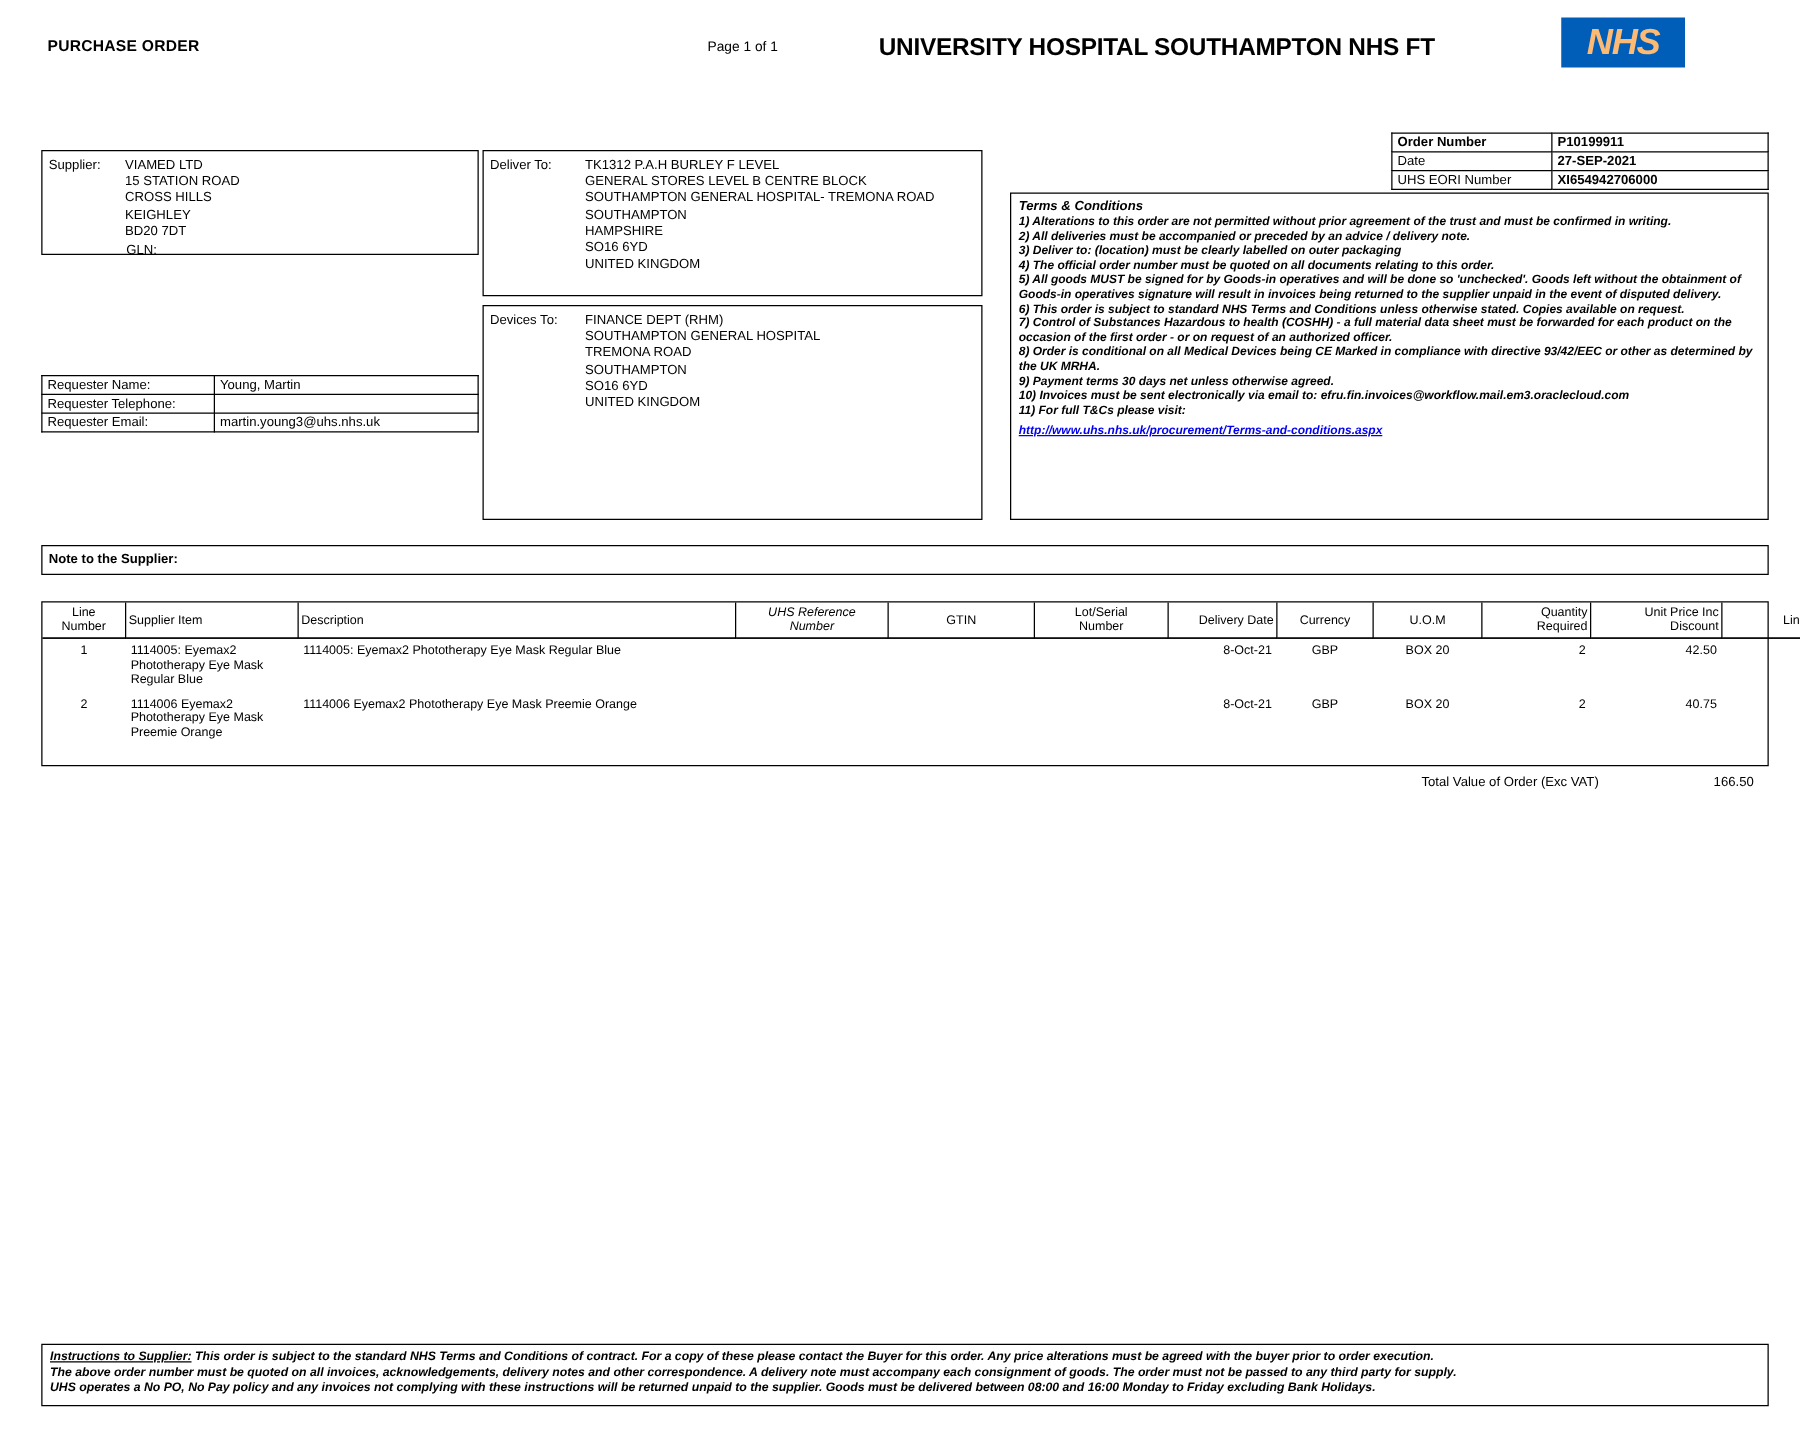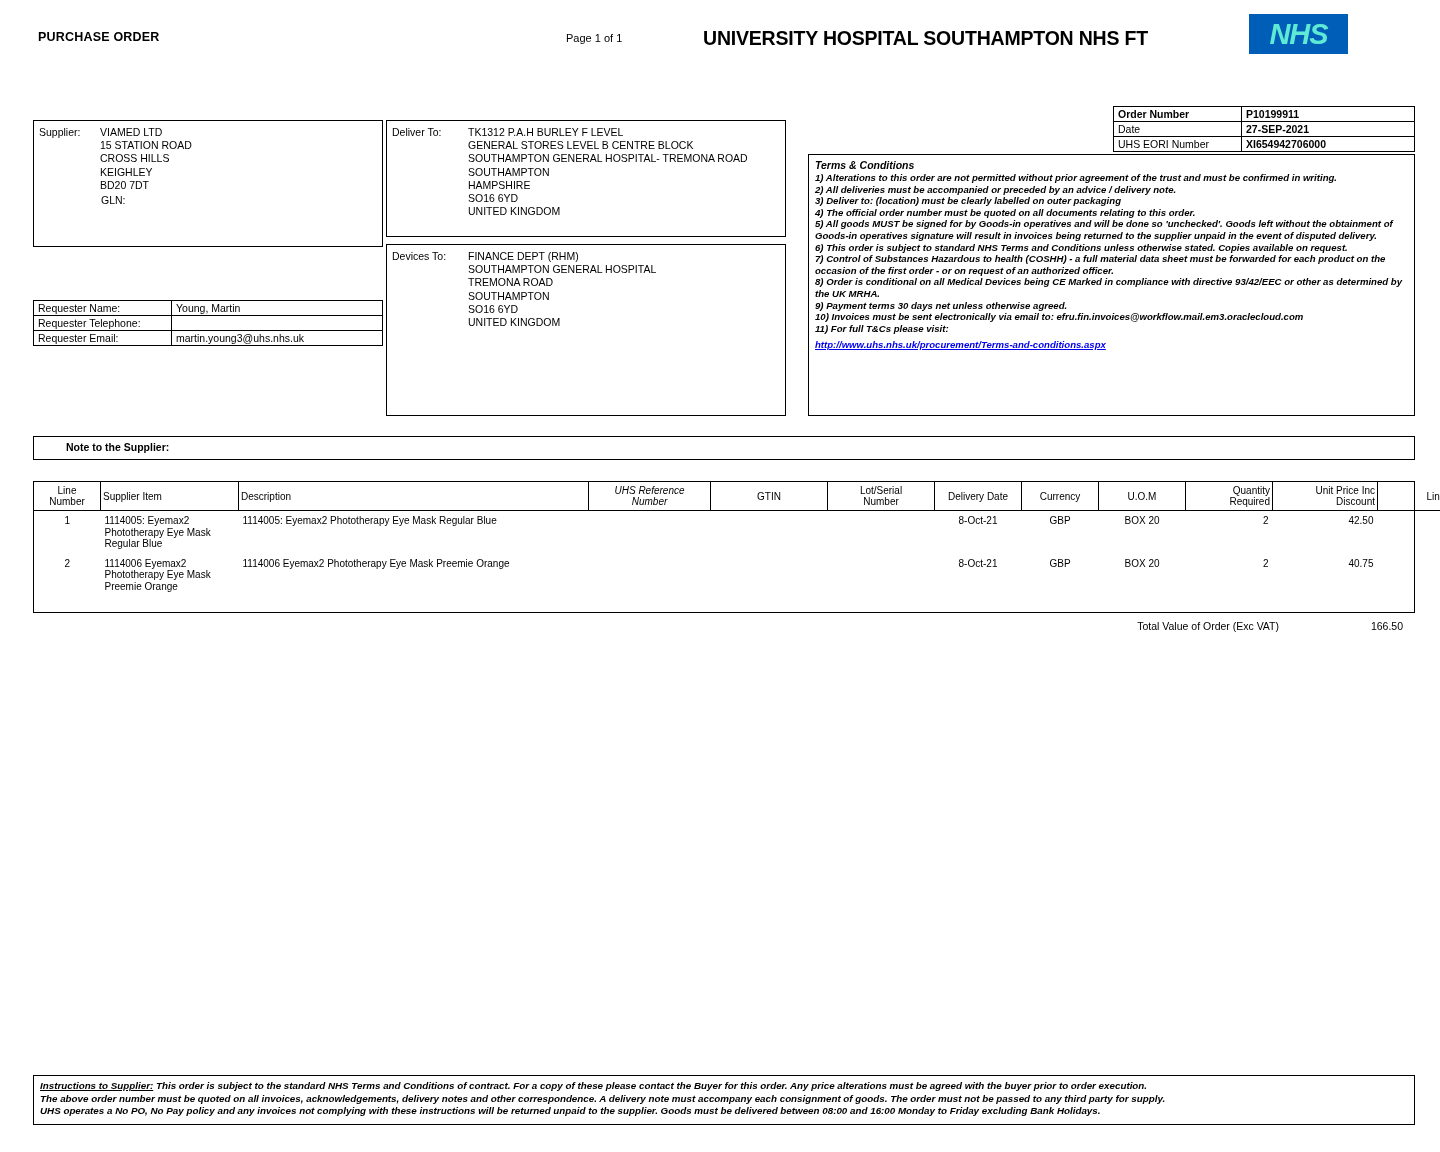--- a/index.html
+++ b/index.html
@@ -44,21 +44,21 @@
     font-weight: bold;
     letter-spacing: -0.2px;
   }
   .nhs-logo {
     position: absolute;
     left: 1249px;
     top: 14px;
     width: 99px;
     height: 40px;
     background: #005EB8;
-    color: #5eead4;
+    color: #fdba74;
     font-weight: bold;
     font-size: 29px;
     font-style: italic;
     letter-spacing: -1px;
     display: flex;
     align-items: center;
     justify-content: center;
     line-height: 1;
   }
 
@@ -71,21 +71,21 @@
   .lbl {
     font-size: 10.5px;
   }
   .addr-line {
     font-size: 10.5px;
     line-height: 13.2px;
     white-space: nowrap;
   }
 
   
-  #supplier-box { left: 33px; top: 120px; width: 350px; height: 127px; }
+  #supplier-box { left: 33px; top: 120px; width: 350px; height: 84px; }
   #supplier-box .k { position: absolute; left: 5px; top: 5px; }
   #supplier-box .v { position: absolute; left: 66px; top: 5px; }
   #supplier-box .gln { position: absolute; left: 67px; top: 73px; }
 
   
   #deliver-box { left: 386px; top: 120px; width: 400px; height: 117px; }
   #deliver-box .k { position: absolute; left: 5px; top: 5px; }
   #deliver-box .v { position: absolute; left: 81px; top: 5px; }
 
   
@@ -146,21 +146,20 @@
   }
 
   
   #note-box { left: 33px; top: 436px; width: 1382px; height: 24px; }
   #note-box .k {
     position: absolute;
     left: 5px;
     top: 4px;
     font-size: 10.5px;
     font-weight: bold;
-    margin-left: 27px;
   }
 
   
   #items-box {
     position: absolute;
     left: 33px;
     top: 481px;
     width: 1382px;
     height: 132px;
     border: 1px solid #000;
@@ -187,21 +186,21 @@
     padding: 4px 4px;
     vertical-align: top;
     line-height: 11.5px;
   }
   .c-num   { width: 62px;  text-align: center; }
   .c-item  { width: 133px; text-align: left; }
   .c-desc  { width: 345px; text-align: left; margin-left: 16px; }
   .c-uhs   { width: 117px; text-align: center; font-style: italic; }
   .c-gtin  { width: 112px; text-align: center; }
   .c-lot   { width: 102px; text-align: center; }
-  .c-del   { width: 82px;  text-align: center; }
+  .c-del   { width: 82px;  text-align: right; }
   .c-cur   { width: 72px;  text-align: center; }
   .c-uom   { width: 82px;  text-align: center; }
   .c-qty   { width: 82px;  text-align: right; }
   .c-price { width: 100px; text-align: right; }
   .c-val   { width: 93px;  text-align: right; }
 
   td.c-qty, td.c-price, td.c-val { padding-right: 12px; }
   td.c-item { padding-left: 70px; }
   td.c-desc { padding-left: 6px; }
 

